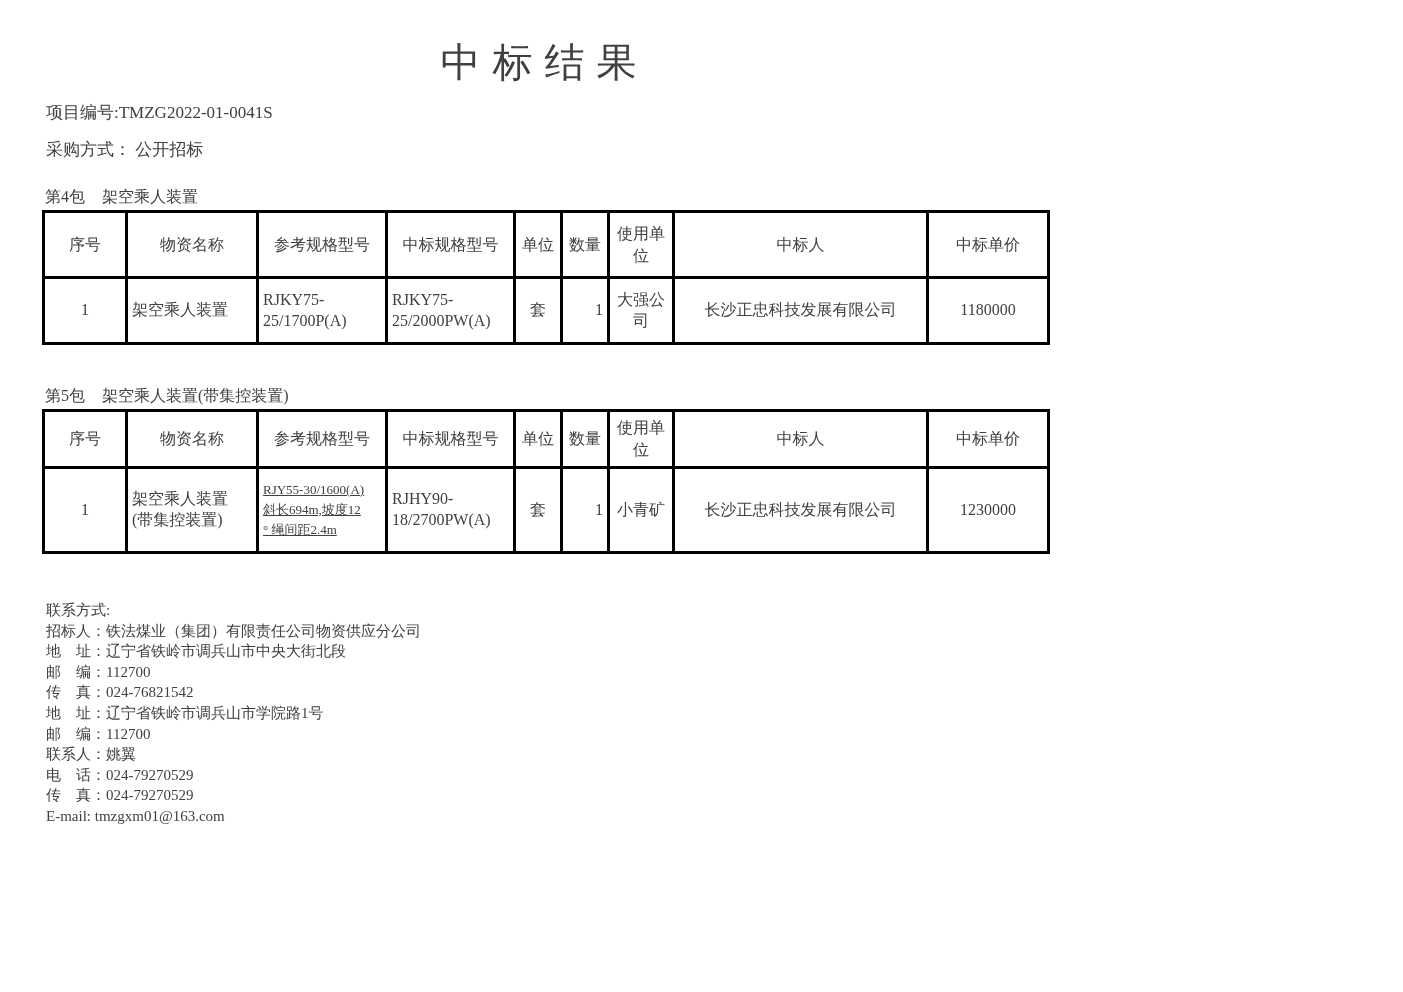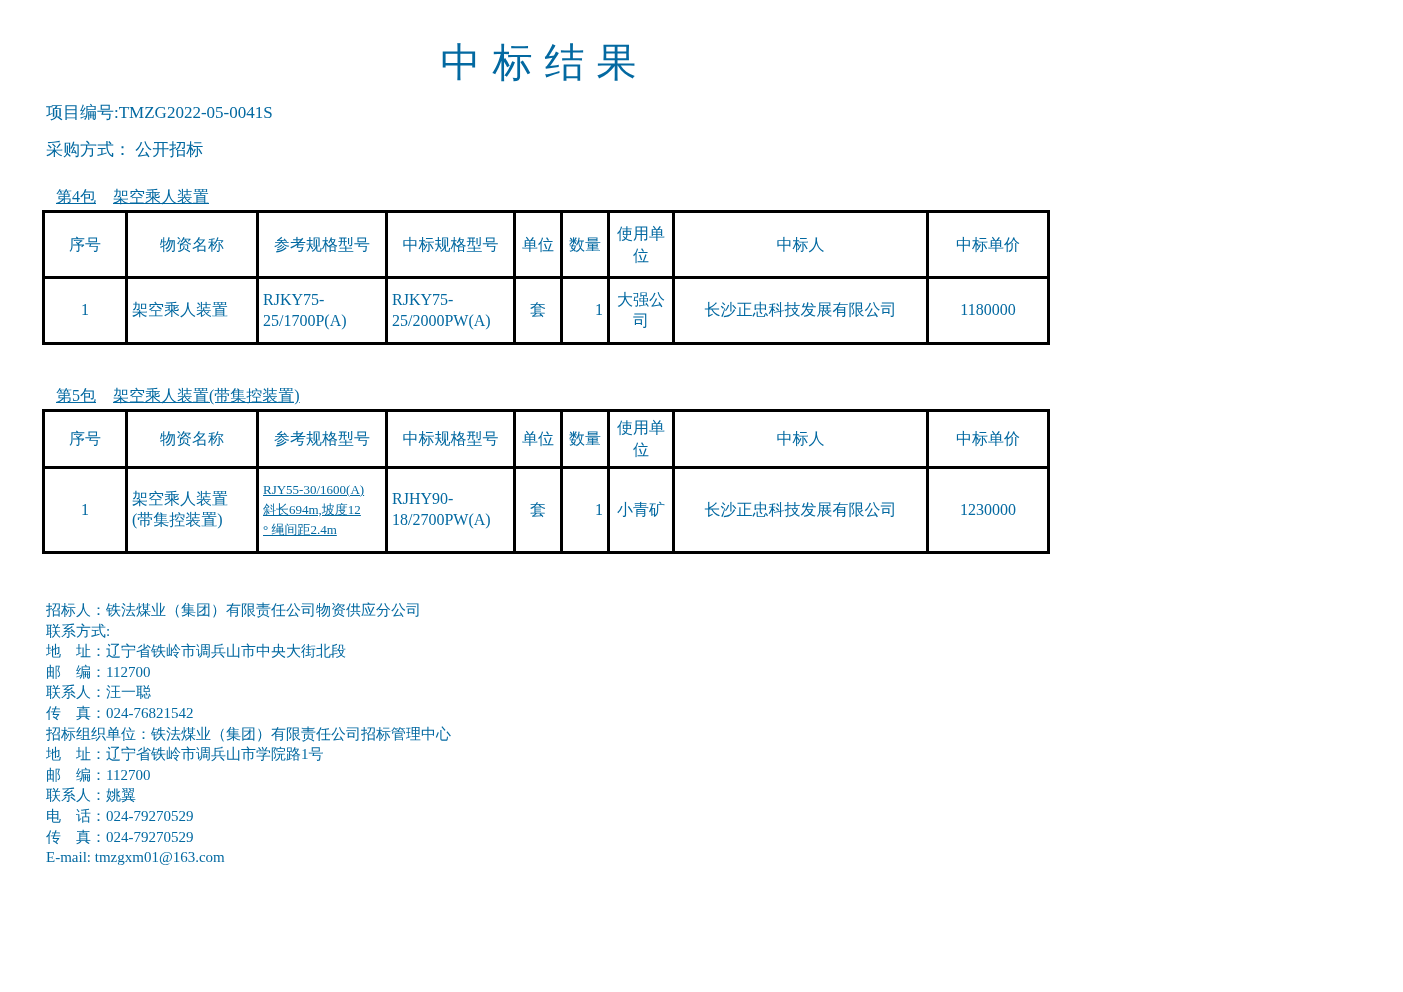--- a/index.html
+++ b/index.html
@@ -5,21 +5,21 @@
   html, body {
     margin: 0;
     padding: 0;
     background: #ffffff;
   }
   .page {
     position: relative;
     width: 1403px;
     height: 992px;
     background: #ffffff;
-    color: #0369a1;
+    color: #404040;
     font-family: "Liberation Serif", "DejaVu Serif", serif;
     overflow: hidden;
   }
   .content {
     position: absolute;
     left: 42px;
     top: 0;
     width: 1005px;
   }
   .doc-title {
@@ -37,22 +37,21 @@
     margin: 16px 0 0 4px;
   }
   .meta-line.first {
     margin-top: 17px;
   }
   .date-line .seg1 { display: inline-block; width: 207px; }
   .date-line .seg2 { display: inline-block; width: 185px; }
   .pkg-caption {
     font-size: 16px;
     line-height: 20px;
-    margin: 27px 0 0 14px;
-    text-decoration: underline;
+    margin: 27px 0 0 3px;
   }
   .pkg-caption.second {
     margin-top: 41px;
   }
   .pkg-caption .pkg-label { margin-right: 17px; }
   table.results {
     border-collapse: collapse;
     table-layout: fixed;
     width: 1005px;
     margin-top: 3px;
@@ -93,21 +92,21 @@
   .contact-line { white-space: pre; }
 </style>
 </head>
 <body>
 
 <div class="page">
   <div class="content">
 
     <h1 class="doc-title">中标结果</h1>
 
-    <div class="meta-line">项目编号:TMZG2022-05-0041S</div>
+    <div class="meta-line">项目编号:TMZG2022-01-0041S</div>
     <div class="meta-line">采购方式： 公开招标</div>
 
     <div class="pkg-caption">
       <span class="pkg-label">第4包</span><span>架空乘人装置</span>
     </div>
 
     <table class="results t1">
       <colgroup>
         <col style="width:83px">
           <col style="width:131px">
@@ -187,27 +186,25 @@
         <td class="c-unit">套</td>
         <td class="c-qty">1</td>
         <td class="c-user">小青矿</td>
         <td class="c-winner">长沙正忠科技发展有限公司</td>
         <td class="c-price">1230000</td>
       </tr>
     </tbody>
       </table>
 
     <div class="contact">
+      <div class="contact-line">联系方式:</div>
       <div class="contact-line">招标人：铁法煤业（集团）有限责任公司物资供应分公司</div>
-      <div class="contact-line">联系方式:</div>
       <div class="contact-line">地　址：辽宁省铁岭市调兵山市中央大街北段</div>
       <div class="contact-line">邮　编：112700</div>
-      <div class="contact-line">联系人：汪一聪</div>
       <div class="contact-line">传　真：024-76821542</div>
-      <div class="contact-line">招标组织单位：铁法煤业（集团）有限责任公司招标管理中心</div>
       <div class="contact-line">地　址：辽宁省铁岭市调兵山市学院路1号</div>
       <div class="contact-line">邮　编：112700</div>
       <div class="contact-line">联系人：姚翼</div>
       <div class="contact-line">电　话：024-79270529</div>
       <div class="contact-line">传　真：024-79270529</div>
       <div class="contact-line">E-mail: tmzgxm01@163.com</div>
     </div>
 
   </div>
 </div>

